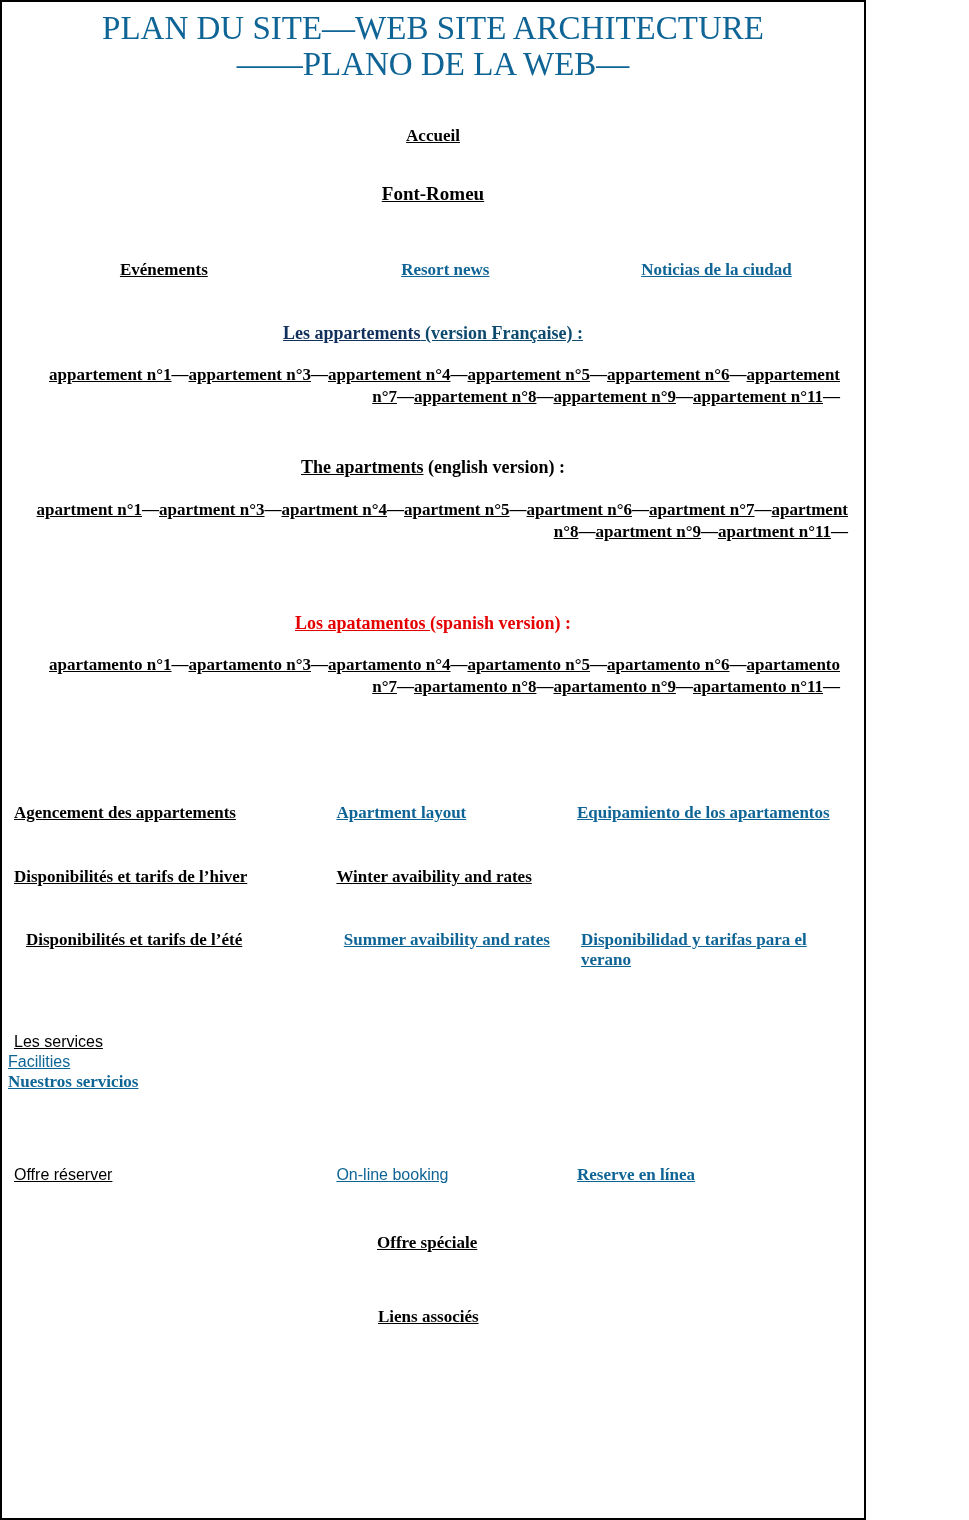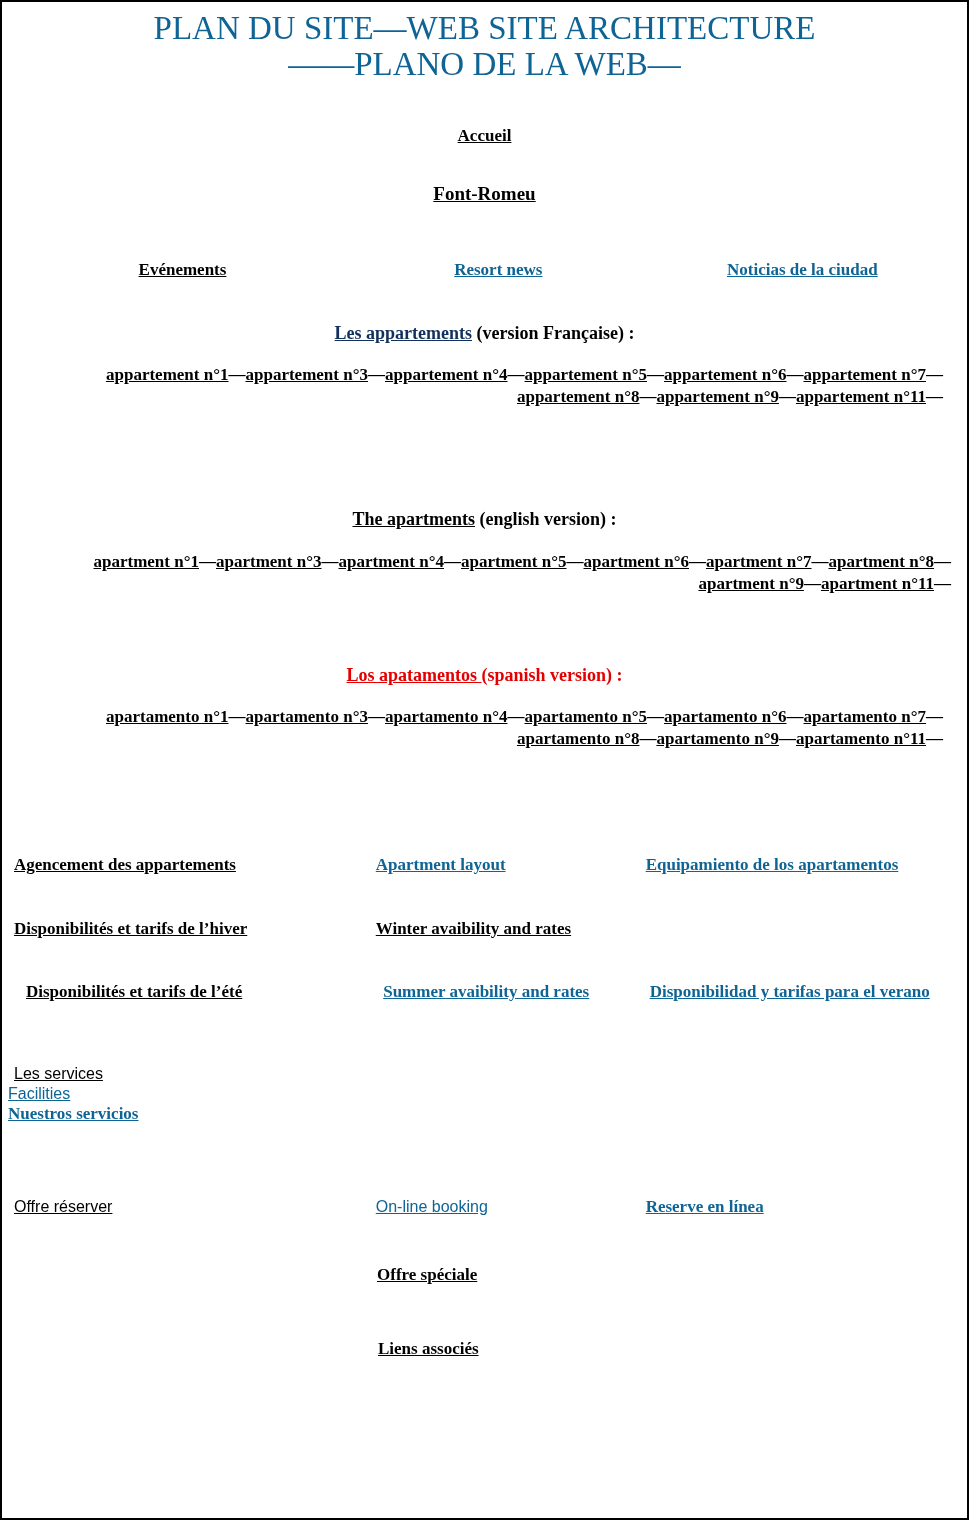--- a/index.html
+++ b/index.html
@@ -5,21 +5,21 @@
   html, body {
     margin: 0;
     padding: 0;
     background: #ffffff;
   }
   body {
     font-family: "Liberation Serif", "DejaVu Serif", serif;
   }
   .page {
     position: relative;
-    width: 969px;
+    width: 866px;
     height: 1520px;
     box-sizing: border-box;
     background: #ffffff;
     border: 2px solid #000000;
     overflow: hidden;
   }
   .inner {
     position: absolute;
     left: 0; top: 0; right: 0; bottom: 0;
     padding: 0 6px;
@@ -36,21 +36,21 @@
     letter-spacing: 0px;
     margin: 8px 0 0 0;
     padding: 0;
   }
   .title .line { display: block; white-space: nowrap; }
 
   .lnk-black  { color: #000000; font-weight: bold; text-decoration: underline; }
   .lnk-teal   { color: #0f6496; font-weight: bold; text-decoration: underline; }
   .lnk-navy   { color: #12305c; font-weight: bold; text-decoration: underline; }
   .lnk-red    { color: #e40000; font-weight: bold; text-decoration: underline; }
-  .txt-teal   { color: #000000; font-weight: bold; }
+  .txt-teal   { color: #0c4a6e; font-weight: bold; text-decoration: underline; }
   .txt-red    { color: #e40000; font-weight: bold; }
   .txt-black  { color: #000000; font-weight: bold; }
 
   .sans { font-family: "Liberation Sans", "DejaVu Sans", sans-serif; font-weight: normal; }
 
   
   .accueil {
     text-align: center;
     font-size: 17px;
     margin-top: 44px;
@@ -88,21 +88,21 @@
   .apt-list {
     text-align: right;
     font-size: 17px;
     line-height: 22px;
     margin-top: 20px;
     padding: 0 18px;
   }
   .apt-list-en { margin-top: 21px; padding: 0 10px; }
   .apt-list-es { margin-top: 20px; padding: 0 18px; }
 
-  .gap-en  { margin-top: 101px; }
+  .gap-en  { margin-top: 49px; }
   .gap-es  { margin-top: 70px; }
 
   
   .lower {
     margin-top: 105px;
   }
   .lrow {
     display: flex;
     width: 100%;
     box-sizing: border-box;

